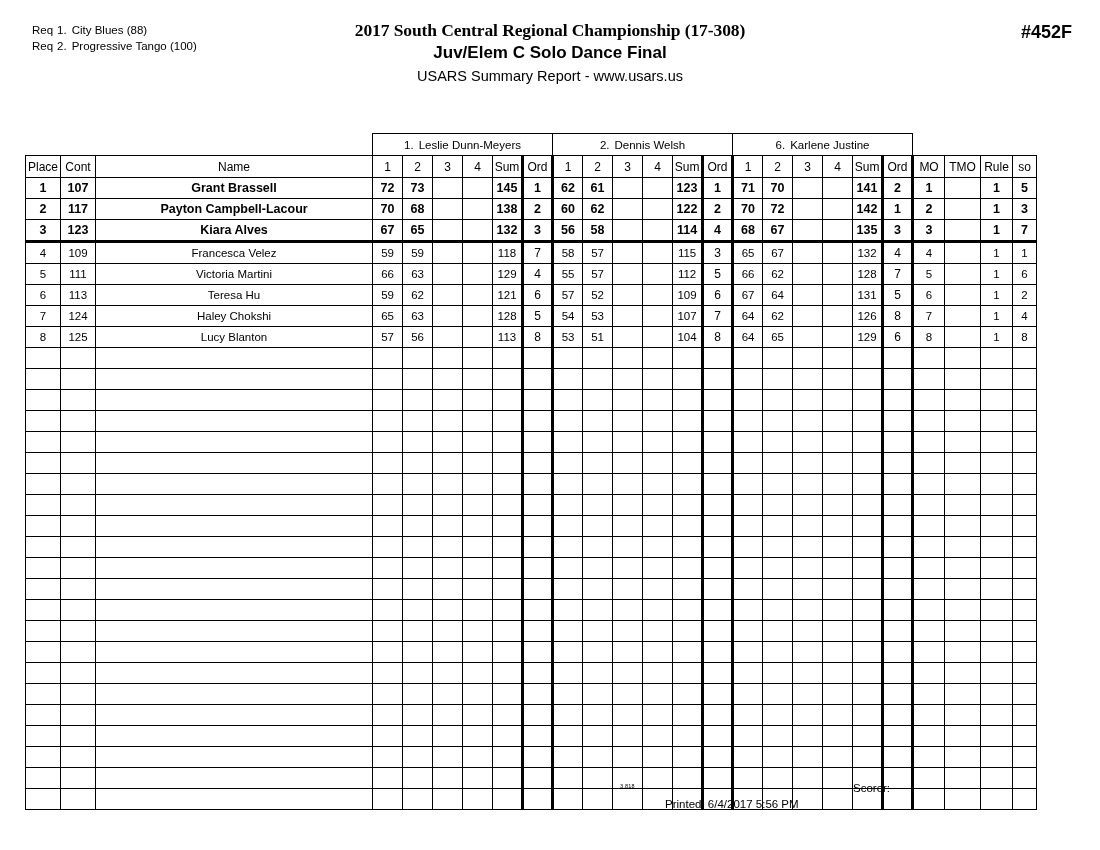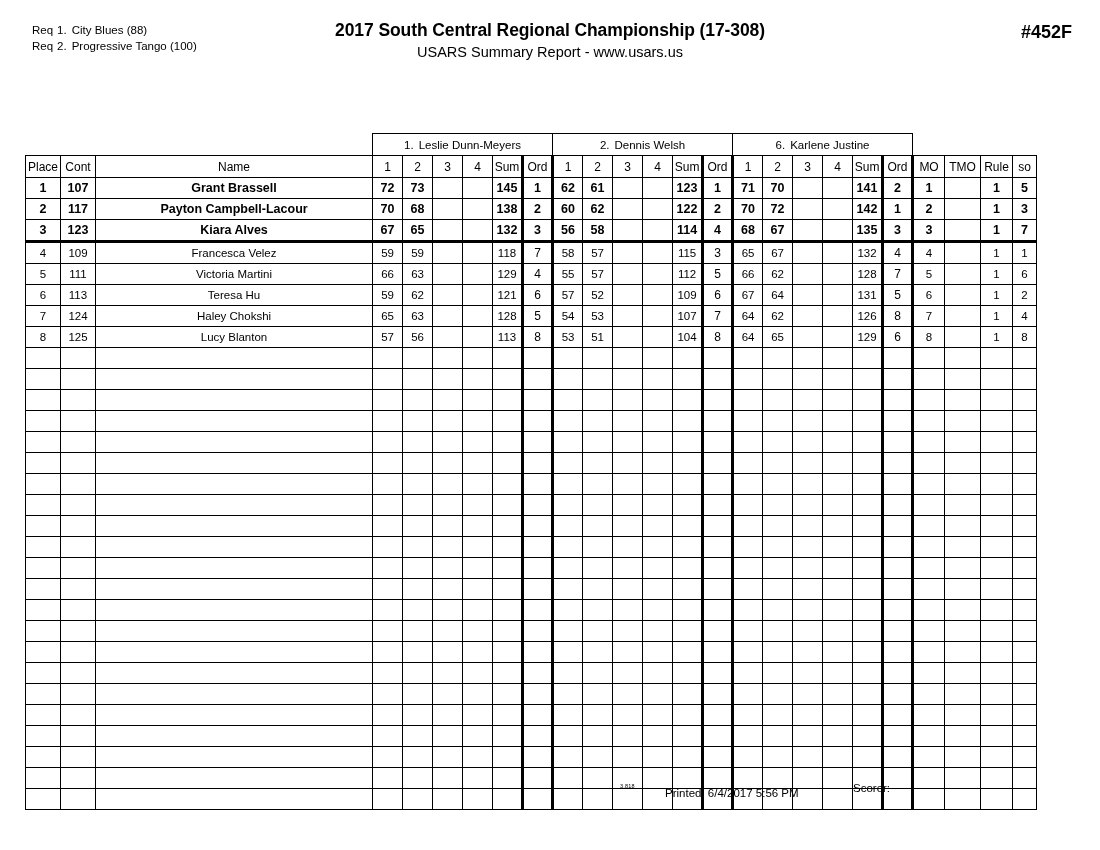--- a/index.html
+++ b/index.html
@@ -39,20 +39,21 @@
     position: absolute;
     left: 0; right: 0;
     top: 20px;
     text-align: center;
   }
   #event-title {
     font-size: 17.5px;
     font-weight: bold;
     letter-spacing: -0.1px;
     line-height: 21px;
+    font-family: Liberation Serif, serif;
   }
   #venue-line {
     font-size: 14px;
     line-height: 19px;
     letter-spacing: -0.1px;
   }
   #category-title {
     font-size: 17px;
     font-weight: bold;
     line-height: 24px;
@@ -143,21 +144,21 @@
   #form-code {
     position: absolute;
     left: 595px;
     top: 1px;
     font-size: 5.5px;
     letter-spacing: 0.2px;
   }
   #printed-text {
     position: absolute;
     left: 640px;
-    top: 5px;
+    top: 16px;
     font-size: 11.5px;
     white-space: nowrap;
   }
   #scorer-text {
     position: absolute;
     left: 828px;
     top: 0px;
     font-size: 11.5px;
   }
 </style>
@@ -170,20 +171,21 @@
     <span class="req-line">
       <span class="req-label">Req</span><span class="req-num">1.</span><span class="req-title">City Blues (88)</span>
     </span>
     <span class="req-line">
       <span class="req-label">Req</span><span class="req-num">2.</span><span class="req-title">Progressive Tango (100)</span>
     </span>
   </div>
 
   <div id="title-block">
     <div id="event-title">2017 South Central Regional Championship (17-308)</div>
+    <div id="category-title">Juv/Elem C Solo Dance Final</div>
     <div id="report-subtitle">USARS Summary Report - www.usars.us</div>
   </div>
 
   <div id="report-number">#452F</div>
 </div>
 
 <div id="sheet">
   <table class="grid">
     <colgroup>
       <col style="width:35px">

